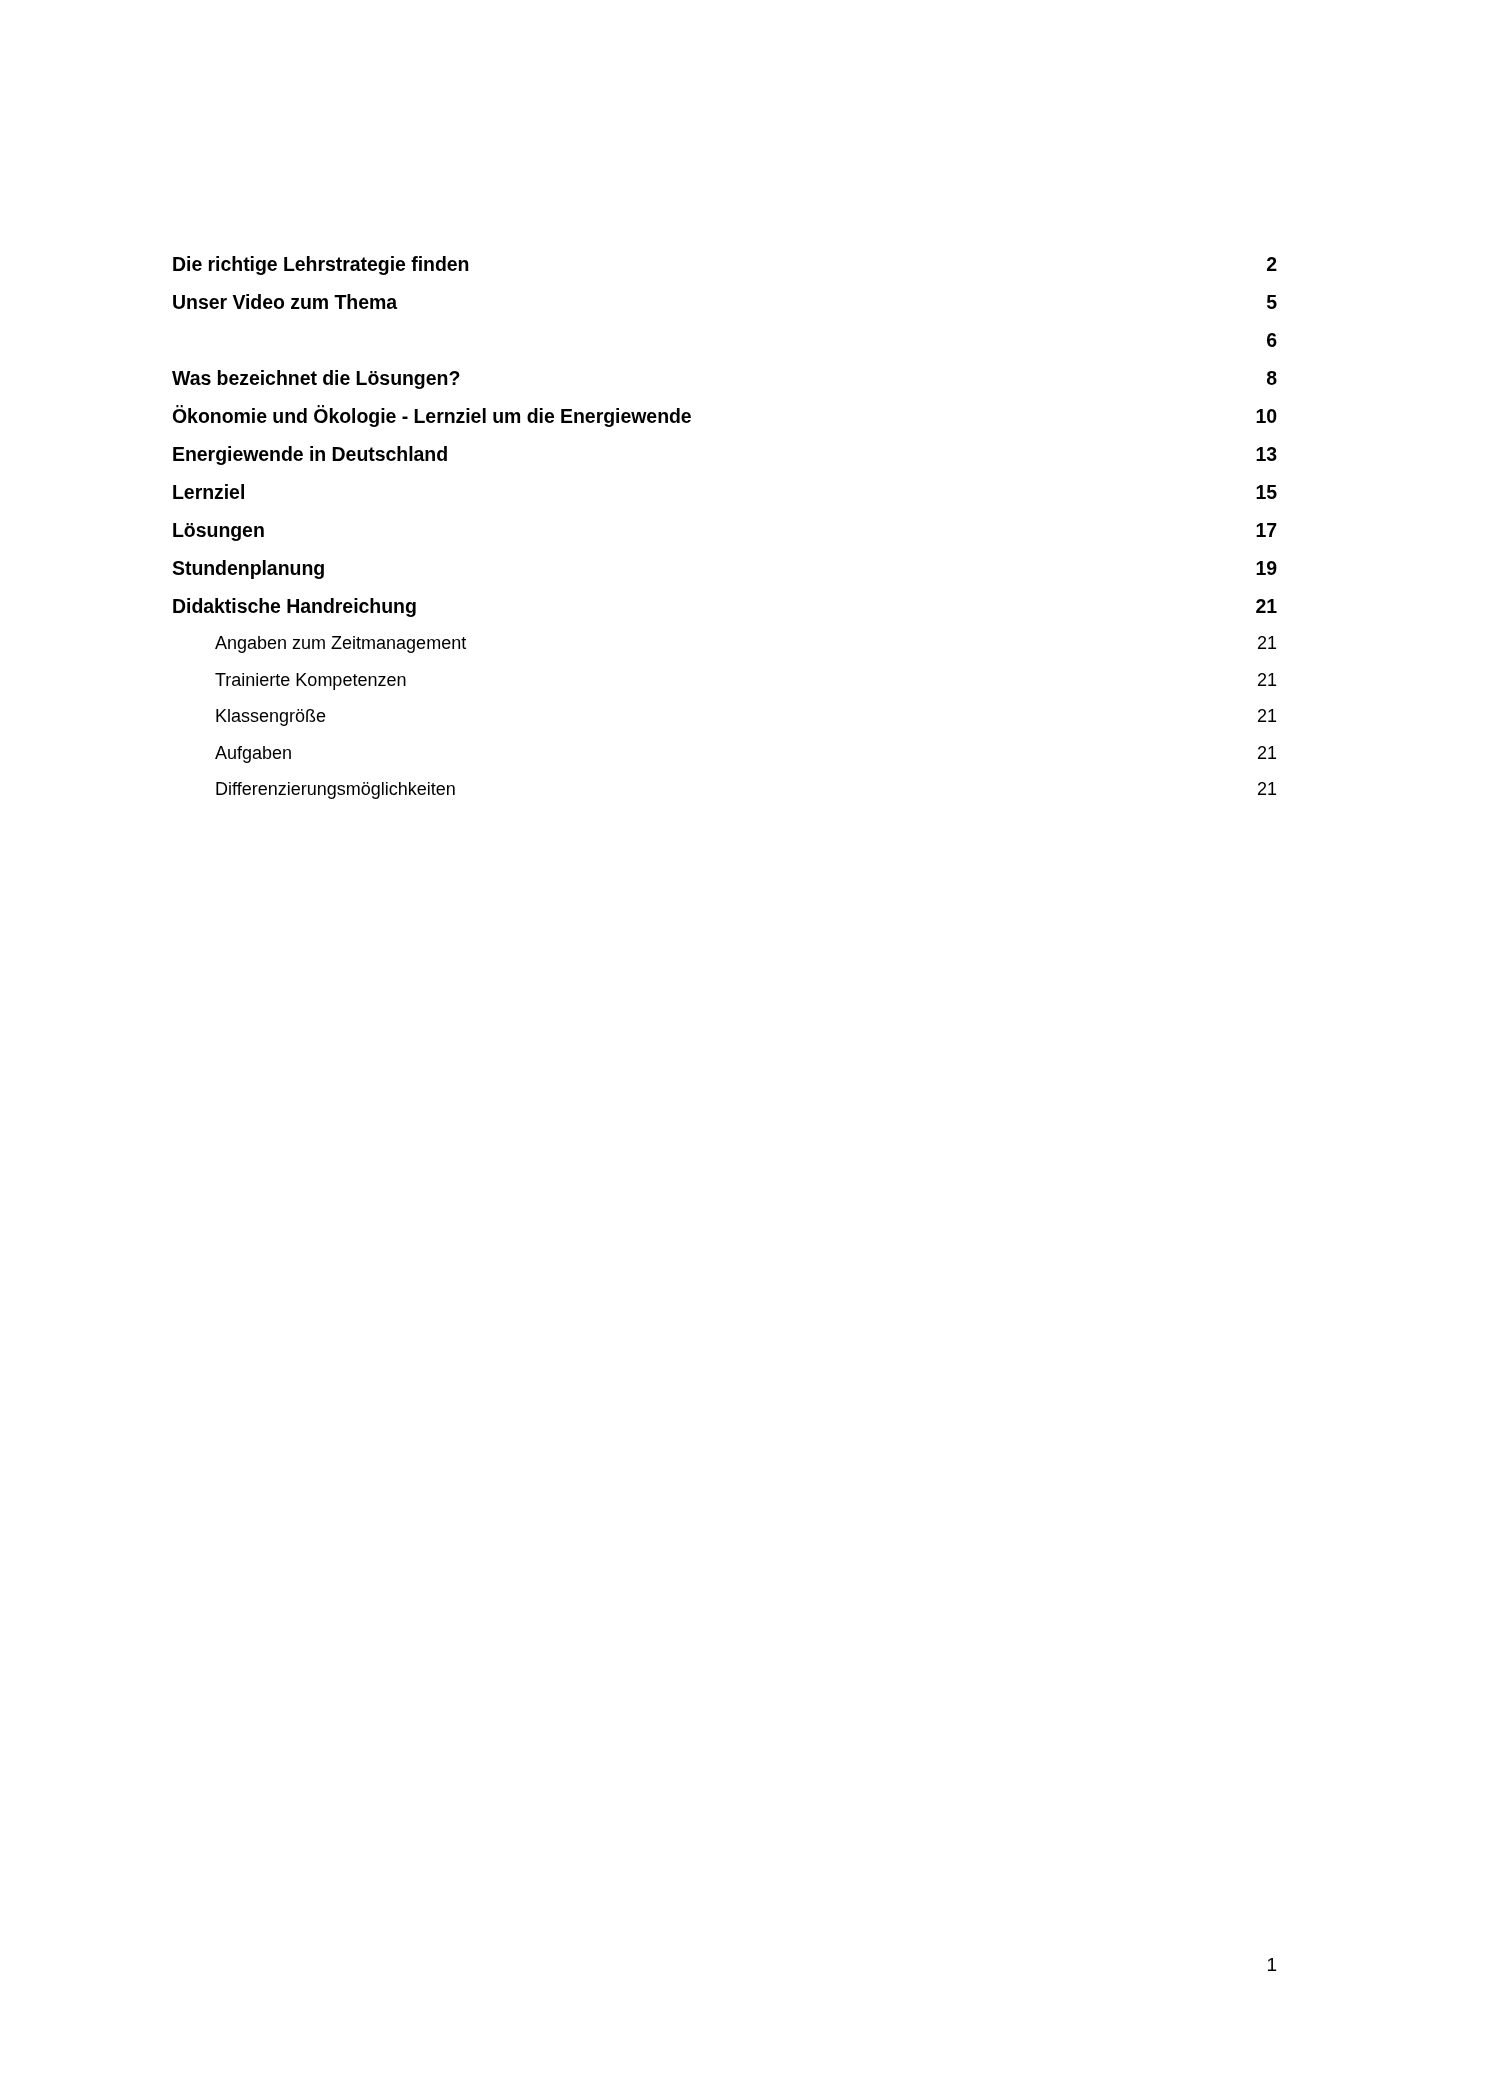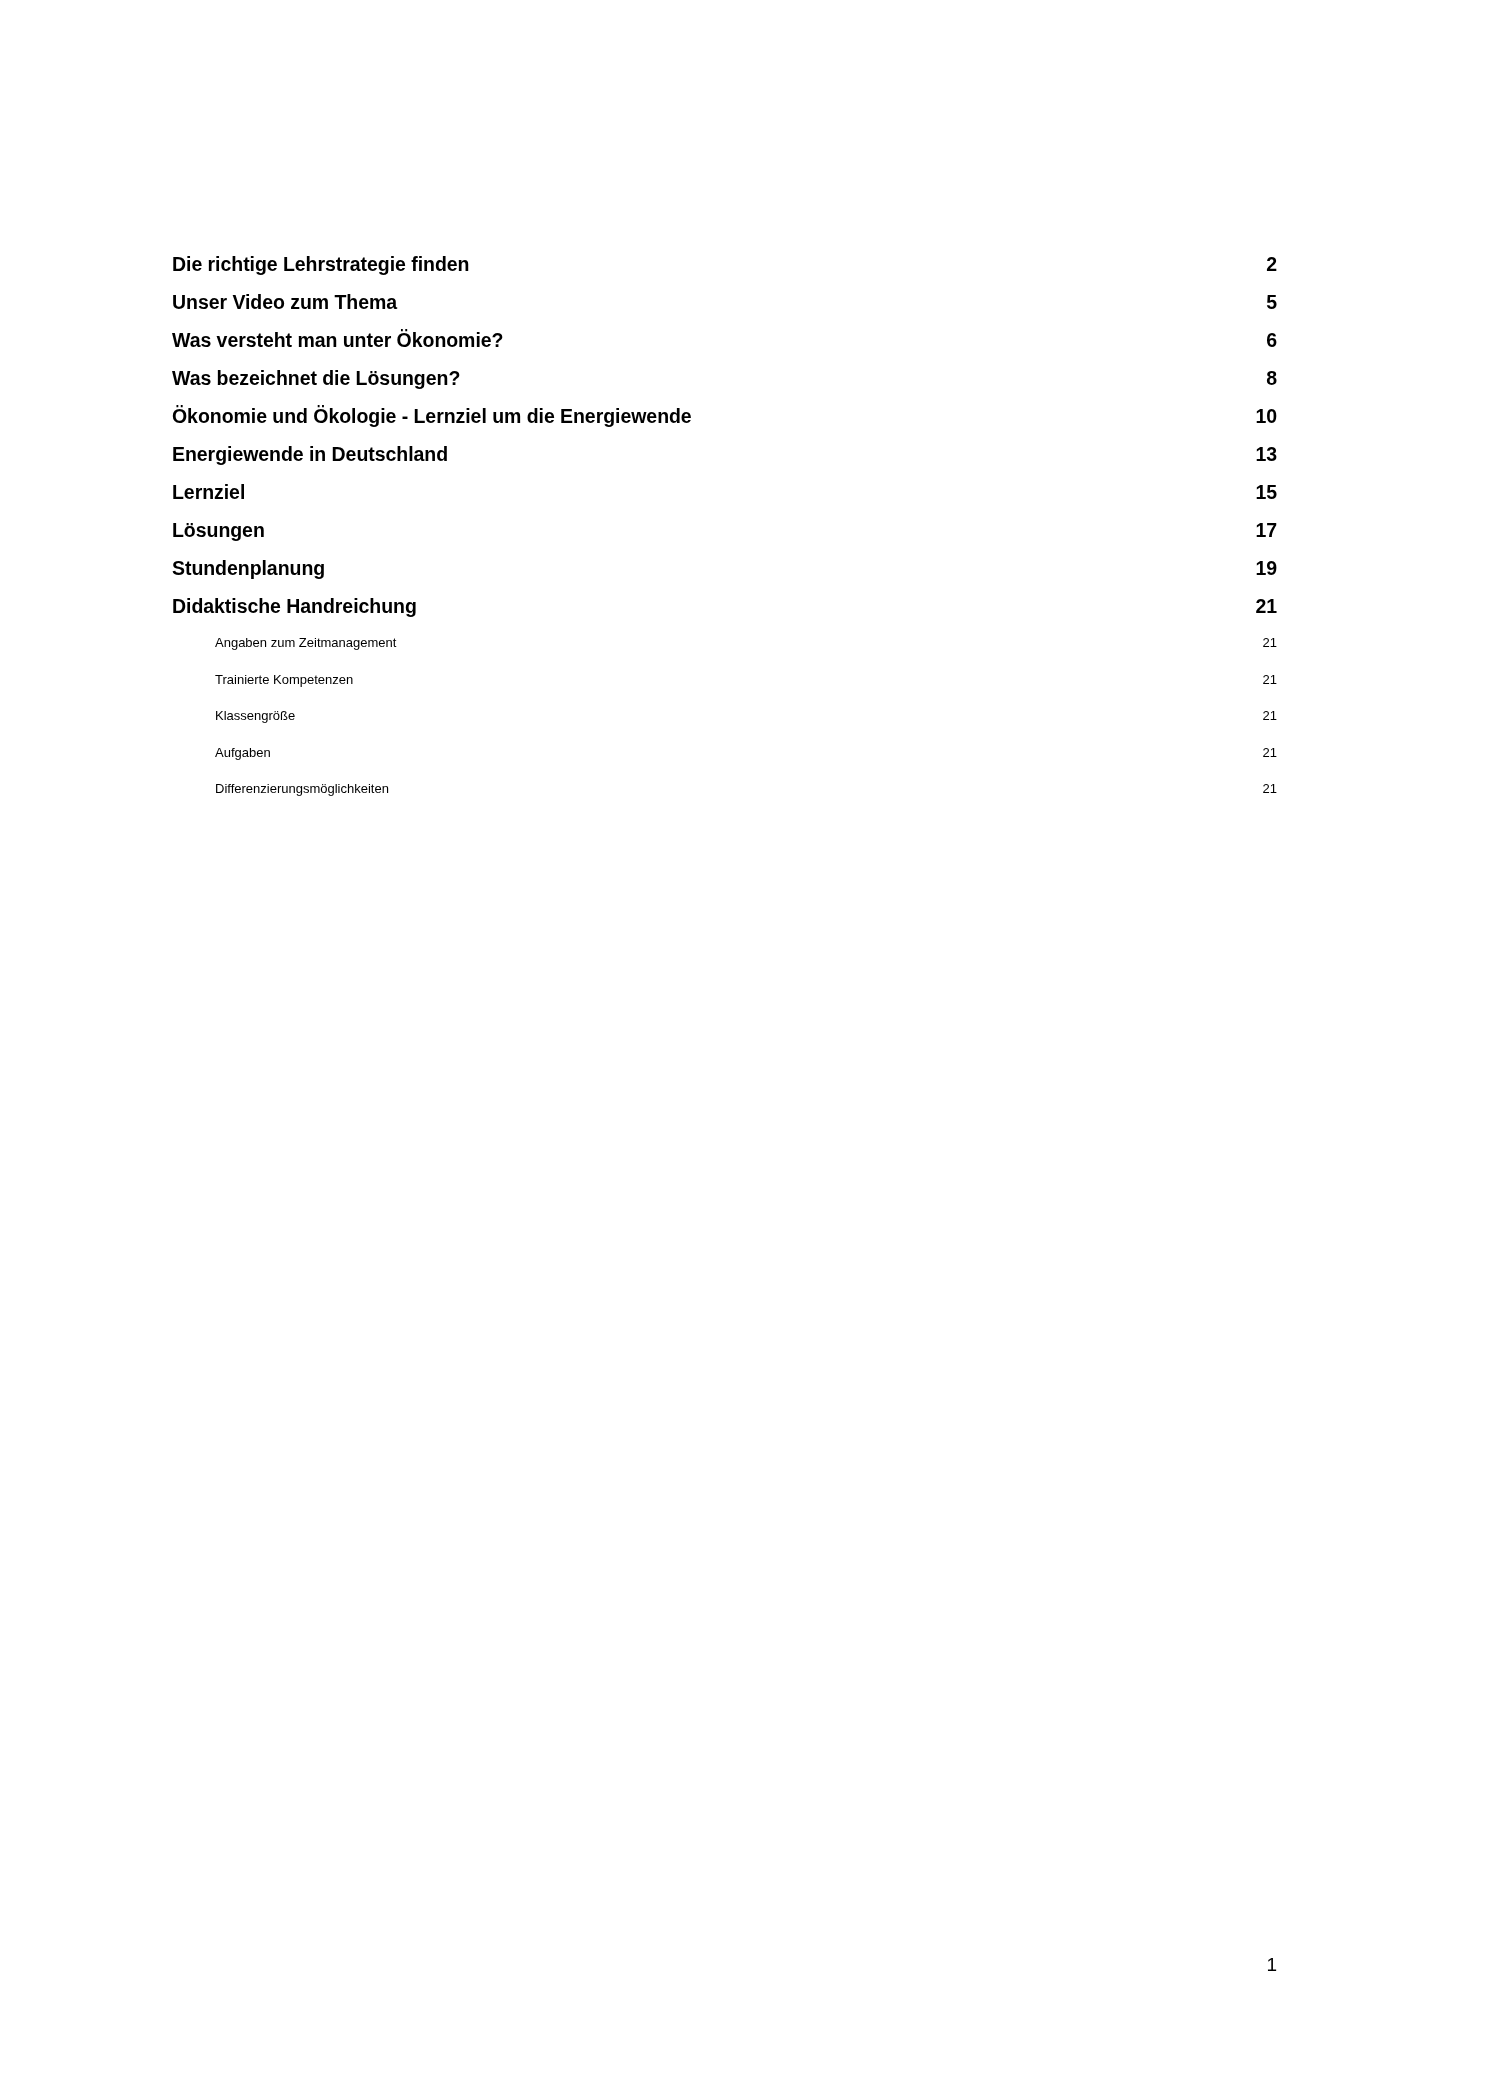--- a/index.html
+++ b/index.html
@@ -29,21 +29,21 @@
     white-space:nowrap;
   }
   .toc-entry.level-1 {
     font-size:19.5px;
     font-weight:bold;
     line-height:38px;
     height:38px;
     letter-spacing:-0.05px;
   }
   .toc-entry.level-2 {
-    font-size:13px;
+    font-size:18px;
     font-weight:normal;
     line-height:36.5px;
     height:36.5px;
     padding-left:43px;
   }
   .toc-label {
     flex:0 0 auto;
   }
   
   .toc-leader {
@@ -93,21 +93,20 @@
         <span class="toc-label">Die richtige Lehrstrategie finden</span>
         <span class="toc-leader"></span>
         <span class="toc-page">2</span>
       </div>
       <div class="toc-entry level-1">
         <span class="toc-label">Unser Video zum Thema</span>
         <span class="toc-leader"></span>
         <span class="toc-page">5</span>
       </div>
       <div class="toc-entry level-1">
-        <span class="toc-label">Was versteht man unter Ökonomie?</span>
         <span class="toc-leader"></span>
         <span class="toc-page">6</span>
       </div>
       <div class="toc-entry level-1">
         <span class="toc-label">Was bezeichnet die Lösungen?</span>
         <span class="toc-leader"></span>
         <span class="toc-page">8</span>
       </div>
       <div class="toc-entry level-1 gap-wide">
         <span class="toc-label">Ökonomie und Ökologie - Lernziel um die Energiewende</span>

